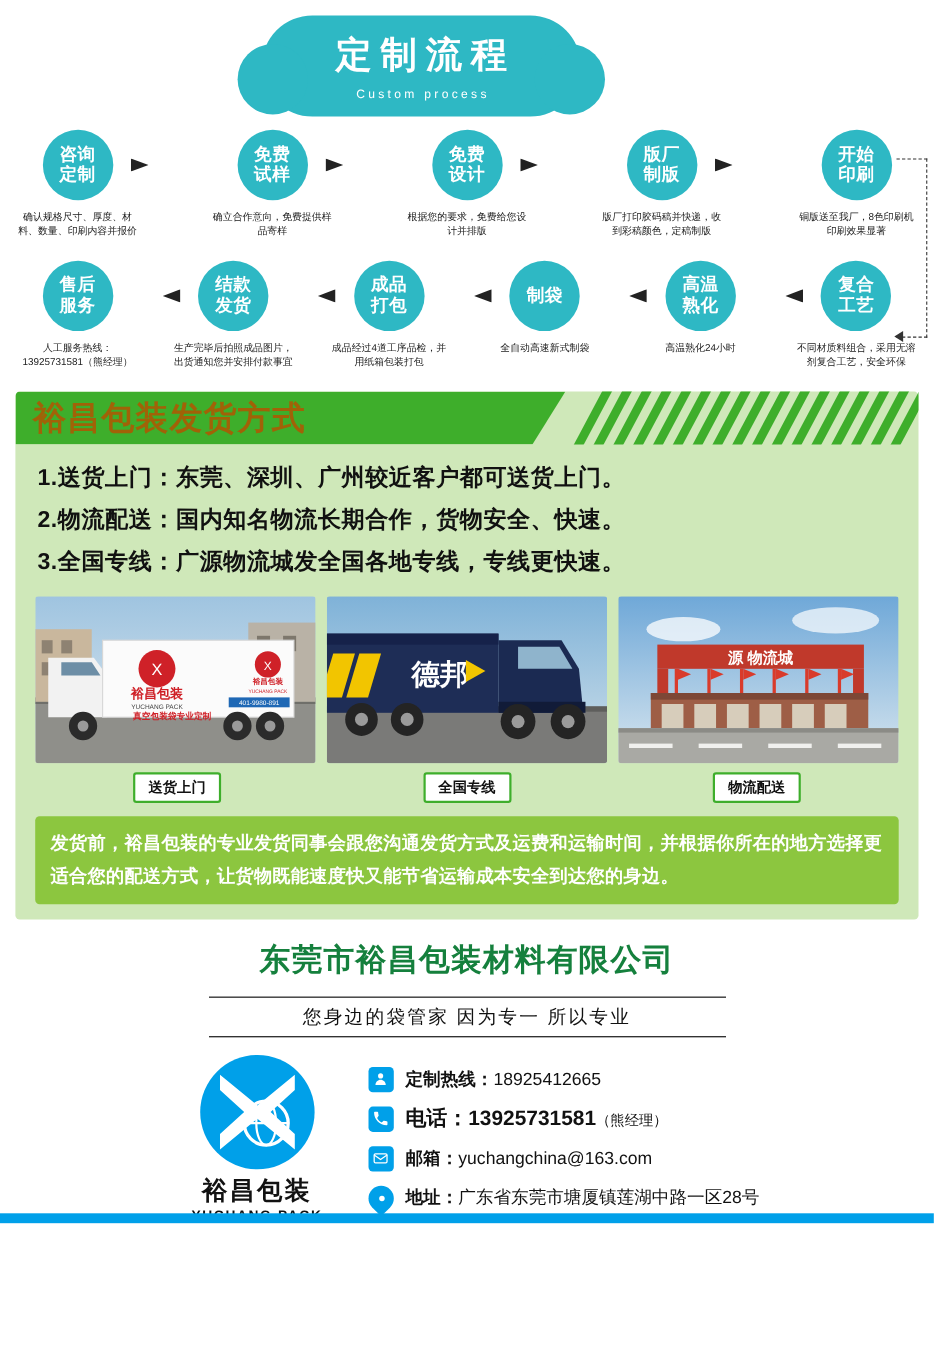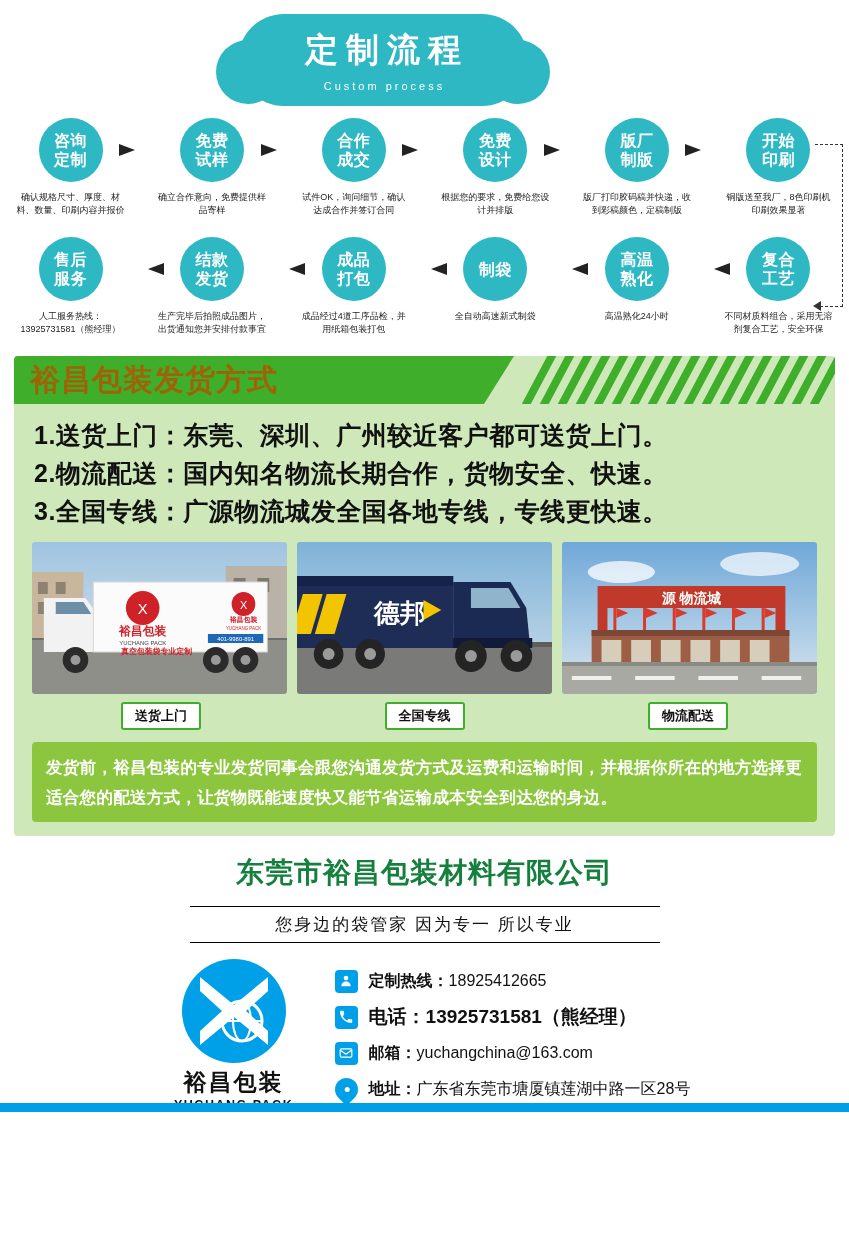--- a/index.html
+++ b/index.html
@@ -195,21 +195,21 @@
   .gs {
     position: absolute;
     top: -6px;
     width: 9px;
     height: 62px;
     background: #3eae2b;
     transform: skewX(-28deg);
   }
   .green-list { padding: 12px 20px 4px 20px; }
   .green-li {
-    font-size: 25px;
+    font-size: 21px;
     font-weight: bold;
     color: #111;
     line-height: 38px;
     letter-spacing: 0.5px;
   }
   .green-li .lbl { color: #111; }
 
   .photos {
     display: flex;
     justify-content: space-between;
@@ -324,21 +324,21 @@
     border-radius: 4px;
     background: #00a0e9;
     display: flex; align-items: center; justify-content: center;
     color: #fff;
     flex: 0 0 auto;
   }
   .c-icon.pin { border-radius: 50% 50% 50% 0; transform: rotate(-45deg); }
   .c-icon.pin svg { transform: rotate(45deg); }
   .c-text { font-size: 16px; color: #111; }
   .c-text.big { font-size: 19px; font-weight: bold; }
-  .c-text .sm { font-size: 19px; font-weight: bold; }
+  .c-text .sm { font-size: 13px; font-weight: normal; }
   .c-text .lbl { font-weight: bold; }
   .bottom-bar {
     position: absolute;
     left: 0; right: 0; bottom: 0;
     height: 9px;
     background: #00a0e9;
   }
 </style>
 </head>
 <body>
@@ -387,32 +387,20 @@
           <span>试样</span>
         </div>
         <div class="step-desc">确立合作意向，免费提供样品寄样</div>
         <div class="arrow">
           <svg viewBox="0 0 16 12">
               <polygon points="0,0 16,6 0,12" fill="#222"></polygon>
             </svg>
         </div>
       </div>
 
-      <div class="flow-cell">
-        <div class="circle">
-          <span>合作</span>
-          <span>成交</span>
-        </div>
-        <div class="step-desc">试件OK，询问细节，确认达成合作并签订合同</div>
-        <div class="arrow">
-          <svg viewBox="0 0 16 12">
-              <polygon points="0,0 16,6 0,12" fill="#222"></polygon>
-            </svg>
-        </div>
-      </div>
 
       <div class="flow-cell">
         <div class="circle">
           <span>免费</span>
           <span>设计</span>
         </div>
         <div class="step-desc">根据您的要求，免费给您设计并排版</div>
         <div class="arrow">
           <svg viewBox="0 0 16 12">
               <polygon points="0,0 16,6 0,12" fill="#222"></polygon>

